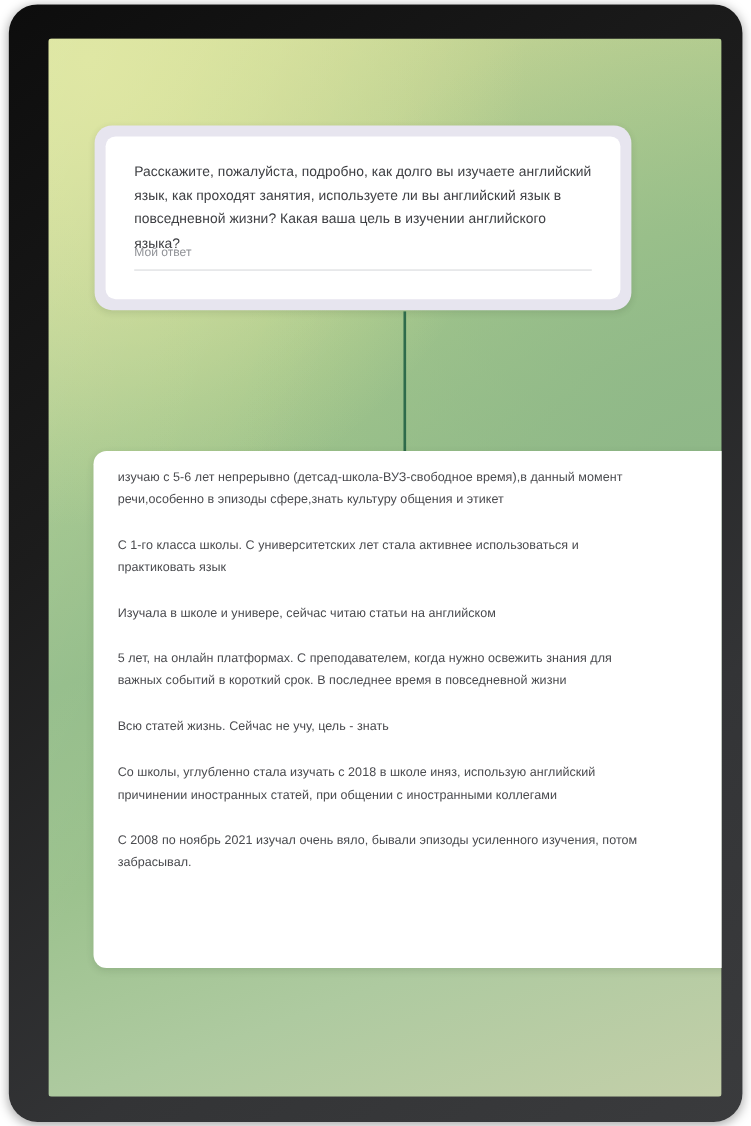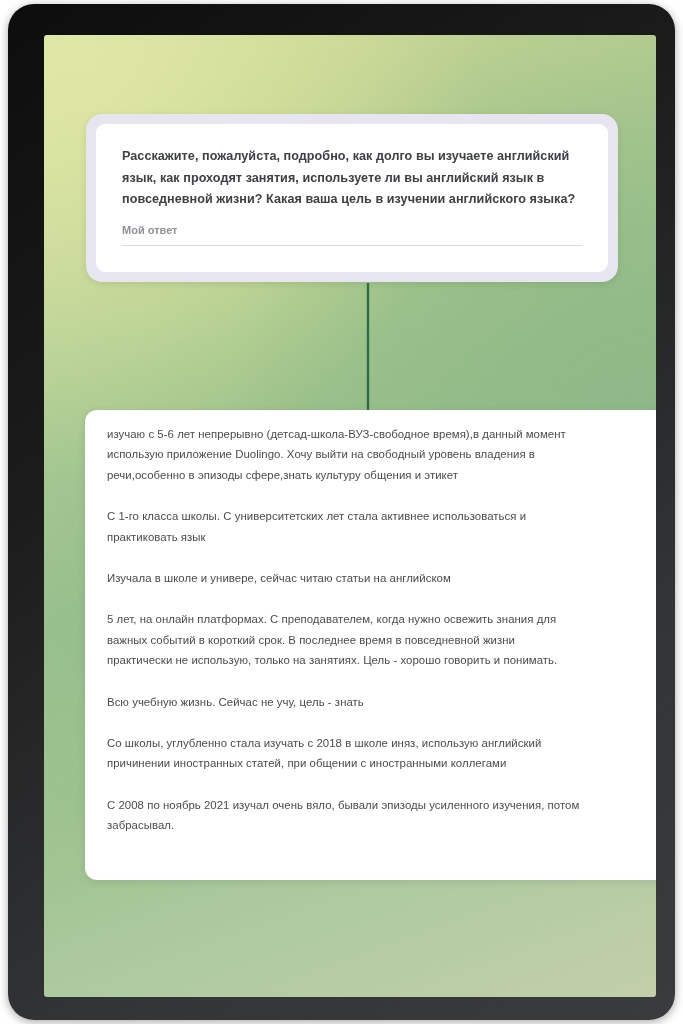--- a/index.html
+++ b/index.html
@@ -54,28 +54,27 @@
     inset: 0;
     background: linear-gradient(115deg, rgba(255,255,255,0.10) 0%, rgba(255,255,255,0) 38%);
     pointer-events: none;
   }
 
   
   .question-card-frame {
     position: absolute;
     left: 42px;          
     top: 79px;           
-    width: 532px;
+    width: 488px;
     height: 168px;
     background: #e7e5ef;
     border-radius: 16px;
     box-sizing: border-box;
     padding: 10px;
     box-shadow: 0 2px 6px rgba(40,60,30,0.12);
-    font-weight: bold;
   }
   .question-card {
     width: 100%;
     height: 100%;
     background: #ffffff;
     border-radius: 9px;
     box-sizing: border-box;
     padding: 22px 26px 0 26px;
     position: relative;
   }
@@ -159,42 +158,40 @@
       <svg width="36" height="156" viewBox="0 0 36 156" xmlns="http://www.w3.org/2000/svg">
         <line x1="18" y1="0" x2="18" y2="150" stroke="#2e6b4b" stroke-width="2.4"></line>
         <path d="M7.5 137 L18 152 L28.5 137" fill="none" stroke="#2e6b4b" stroke-width="3.2" stroke-linecap="round" stroke-linejoin="round"></path>
       </svg>
     </div>
 
     <div class="answers-card">
 
       <p class="answer-entry">
         <span class="line">изучаю с 5-6 лет непрерывно (детсад-школа-ВУЗ-свободное время),в данный момент</span>
-        <span class="line">использую приложение Duolingo. Хочу выйти на свободный уровень владения в</span>
         <span class="line">речи,особенно в эпизоды сфере,знать культуру общения и этикет</span>
       </p>
 
       <p class="answer-entry">
         <span class="line">С 1-го класса школы. С университетских лет стала активнее использоваться и</span>
         <span class="line">практиковать язык</span>
       </p>
 
 
       <p class="answer-entry">
         <span class="line">Изучала в школе и универе, сейчас читаю статьи на английском</span>
       </p>
 
       <p class="answer-entry">
         <span class="line">5 лет, на онлайн платформах. С преподавателем, когда нужно освежить знания для</span>
         <span class="line">важных событий в короткий срок. В последнее время в повседневной жизни</span>
-        <span class="line">практически не использую, только на занятиях. Цель - хорошо говорить и понимать.</span>
-      </p>
-
-      <p class="answer-entry">
-        <span class="line">Всю учебную жизнь. Сейчас не учу, цель - знать</span>
+      </p>
+
+      <p class="answer-entry">
+        <span class="line">Всю статей жизнь. Сейчас не учу, цель - знать</span>
       </p>
 
       <p class="answer-entry">
         <span class="line">Со школы, углубленно стала изучать с 2018 в школе иняз, использую английский</span>
         <span class="line">причинении иностранных статей, при общении с иностранными коллегами</span>
       </p>
 
       <p class="answer-entry">
         <span class="line">С 2008 по ноябрь 2021 изучал очень вяло, бывали эпизоды усиленного изучения, потом</span>
         <span class="line">забрасывал.</span>

